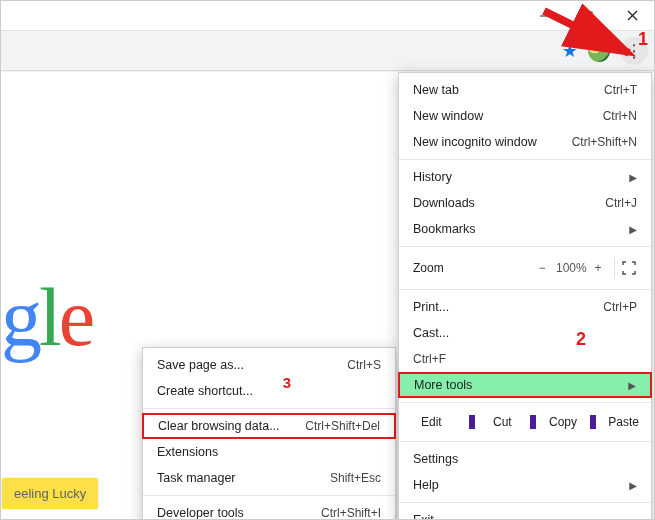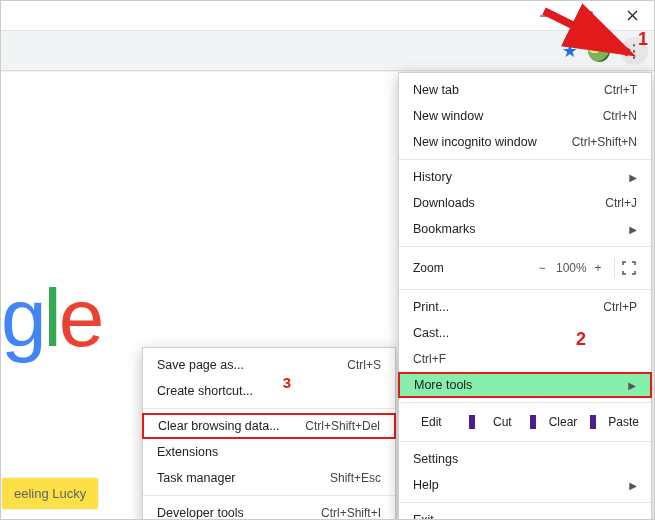--- a/index.html
+++ b/index.html
@@ -43,21 +43,21 @@
     border-radius:50%;
     background:#e6e6e6;
     display:flex; align-items:center; justify-content:center;
     color:#555;
   }
   .dotsbtn span { font-size:18px; line-height:0; }
 
   
   .logo {
     position:absolute; left:0px; top:270px;
-    font-family: Liberation Sans, sans-serif;
+    font-family: Liberation Serif, serif;
     font-size:82px; letter-spacing:-3px; font-weight:400;
   }
   .logo .gg{color:#4285f4;} .logo .l{color:#34a853;} .logo .e{color:#ea4335;}
 
   .lucky {
     position:absolute; left:0px; top:476px;
     background:#fde047; color:#5f6368;
     padding:8px 12px; font-size:13px;
     border:1px solid #f2f2f2; border-radius:3px;
   }
@@ -209,21 +209,21 @@
       <span class="short">Ctrl+F</span>
     </div>
   <div class="row more-tools">
       <span class="label">More tools</span>
       <span class="arrow">▶</span>
     </div>
   <hr>
   <div class="editrow">
     <span class="elabel">Edit</span>
     <span class="ebtn">Cut</span>
-    <span class="ebtn">Clear</span>
+    <span class="ebtn">Copy</span>
     <span class="ebtn">Paste</span>
   </div>
   <hr>
   <div class="row">
       <span class="label">Settings</span>
     </div>
   <div class="row">
       <span class="label">Help</span>
       <span class="arrow">▶</span>
     </div>

